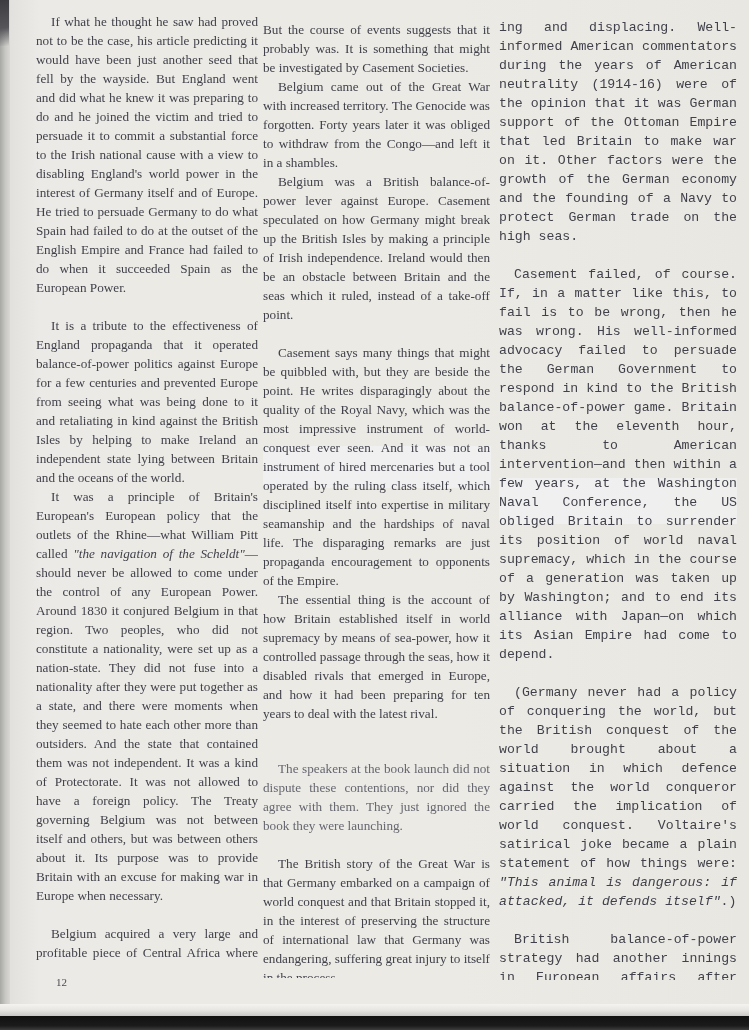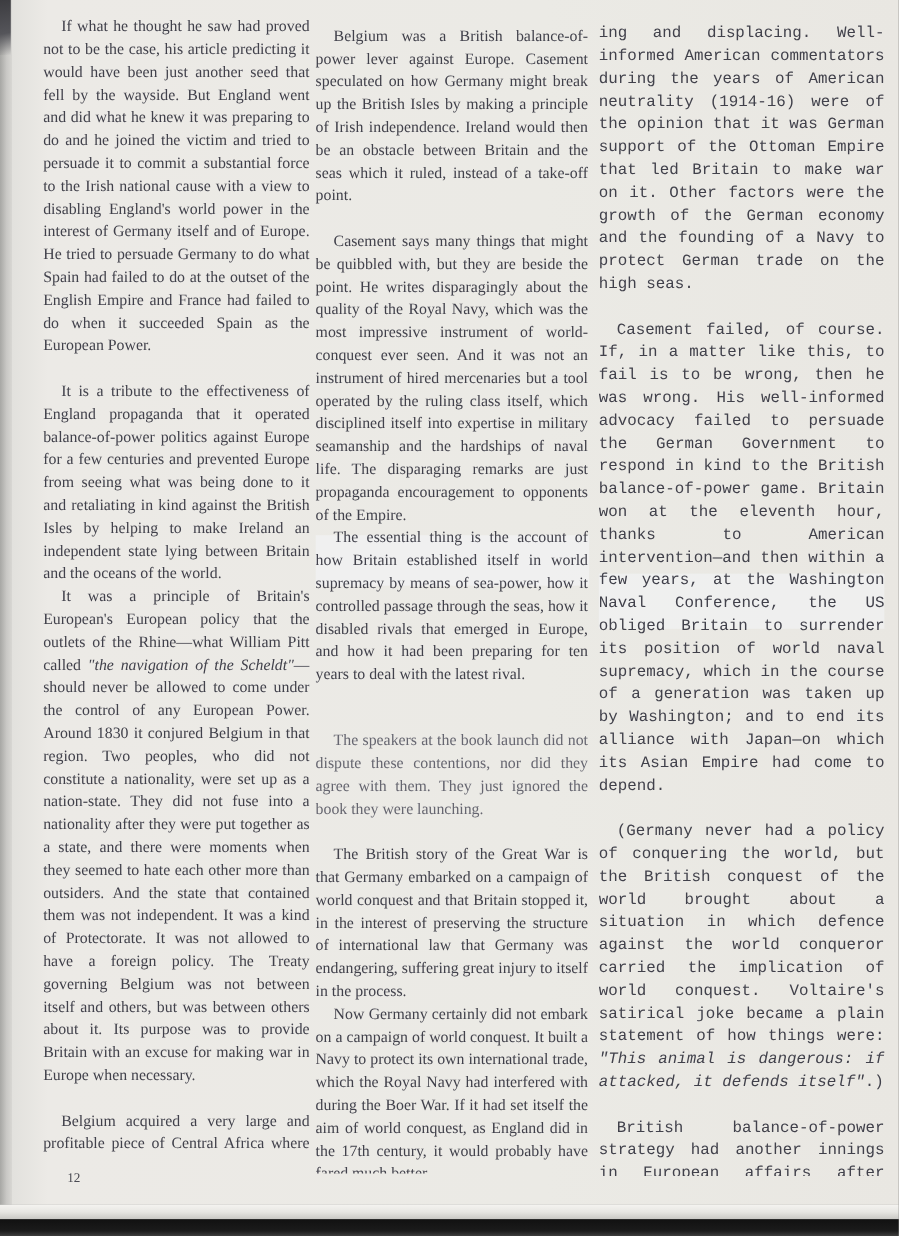--- a/index.html
+++ b/index.html
@@ -80,20 +80,22 @@
   <div class="hl hl-mid"></div>
   <div class="hl hl-right"></div>
 
   <div class="col col-left">
       <p class=""><span>If what he thought he saw had proved not to be the case, his article predicting it would have been just another seed that fell by the wayside. But England went and did what he knew it was preparing to do and he joined the victim and tried to persuade it to commit a substantial force to the Irish national cause with a view to disabling England's world power in the interest of Germany itself and of Europe. He tried to persuade Germany to do what Spain had failed to do at the outset of the English Empire and France had failed to do when it succeeded Spain as the European Power.</span></p>
       <p class="gap "><span>It is a tribute to the effectiveness of England propaganda that it operated balance-of-power politics against Europe for a few centuries and prevented Europe from seeing what was being done to it and retaliating in kind against the British Isles by helping to make Ireland an independent state lying between Britain and the oceans of the world.</span></p>
       <p class=""><span>It was a principle of Britain's European's European policy that the outlets of the Rhine—what William Pitt called </span><i>"the navigation of the Scheldt"</i><span>—should never be allowed to come under the control of any European Power.  Around 1830 it conjured Belgium in that region.  Two peoples, who did not constitute a nationality, were set up as a nation-state.  They did not fuse into a nationality after they were put together as a state, and there were moments when they seemed to hate each other more than outsiders.  And the state that contained them was not independent.  It was a kind of Protectorate.  It was not allowed to have a foreign policy.  The Treaty governing Belgium was not between itself and others, but was between others about it.  Its purpose was to provide Britain with an excuse for making war in Europe when necessary.</span></p>
       <p class="gap "><span>Belgium acquired a very large and profitable piece of Central Africa where millions of tribal peoples were worked to death.  There seems to be no conventionally -agreed number for the Belgian Genocide in the Congo, like the six million for the Nazi Genocide of Jews, but I have seen estimates exceeding six million.</span></p>
     </div>
   <div class="col col-middle">
+      <p class="noindent "><span>But the course of events suggests that it probably was.  It is something that might be investigated by Casement Societies.</span></p>
+      <p class=""><span>Belgium came out of the Great War with increased territory.  The Genocide was forgotten.  Forty years later it was obliged to withdraw from the Congo—and left it in a shambles.</span></p>
       <p class=""><span>Belgium was a British balance-of-power lever against Europe.  Casement speculated on how Germany might break up the British Isles by making a principle of Irish independence.  Ireland would then be an obstacle between Britain and the seas which it ruled, instead of a take-off point.</span></p>
       <p class="gap "><span>Casement says many things that might be quibbled with, but they are beside the point.  He writes disparagingly about the quality of the Royal Navy, which was the most impressive instrument of world-conquest ever seen.  And it was not an instrument of hired mercenaries but a tool operated by the ruling class itself, which disciplined itself into expertise in military seamanship and the hardships of naval life.  The disparaging remarks are just propaganda encouragement to opponents of the Empire.</span></p>
       <p class=""><span>The essential thing is the account of how Britain established itself in world supremacy by means of sea-power, how it controlled passage through the seas, how it disabled rivals that emerged in Europe, and how it had been preparing for ten years to deal with the latest rival.</span></p>
       <p class="gap faded"><span>The speakers at the book launch did not dispute these contentions, nor did they agree with them.  They just ignored the book they were launching.</span></p>
       <p class="gap "><span>The British story of the Great War is that Germany embarked on a campaign of world conquest and that Britain stopped it, in the interest of preserving the structure of international law that Germany was endangering, suffering great injury to itself in the process.</span></p>
       <p class=""><span>Now Germany certainly did not embark on a campaign of world conquest.  It built a Navy to protect its own international trade, which the Royal Navy had interfered with during the Boer War.  If it had set itself the aim of world conquest, as England did in the 17th century, it would probably have fared much better.</span></p>
     </div>
   <div class="col col-right">
       <p class="noindent "><span>ing and displacing.  Well-informed American commentators during the years of American neutrality (1914-16) were of the opinion that it was German support of the Ottoman Empire that led Britain to make war on it.  Other factors were the growth of the German economy and the founding of a Navy to protect German trade on the high seas.</span></p>
       <p class="gap "><span>Casement failed, of course.  If, in a matter like this, to fail is to be wrong, then he was wrong. His well-informed advocacy failed to persuade the German Government to respond in kind to the British balance-of-power game.  Britain won at the eleventh hour, thanks to American intervention—and then within a few years, at the Washington Naval Conference, the US obliged Britain to surrender its position of world naval supremacy, which in the course of a generation was taken up by Washington;  and to end its alliance with Japan—on which its Asian Empire had come to depend.</span></p>

